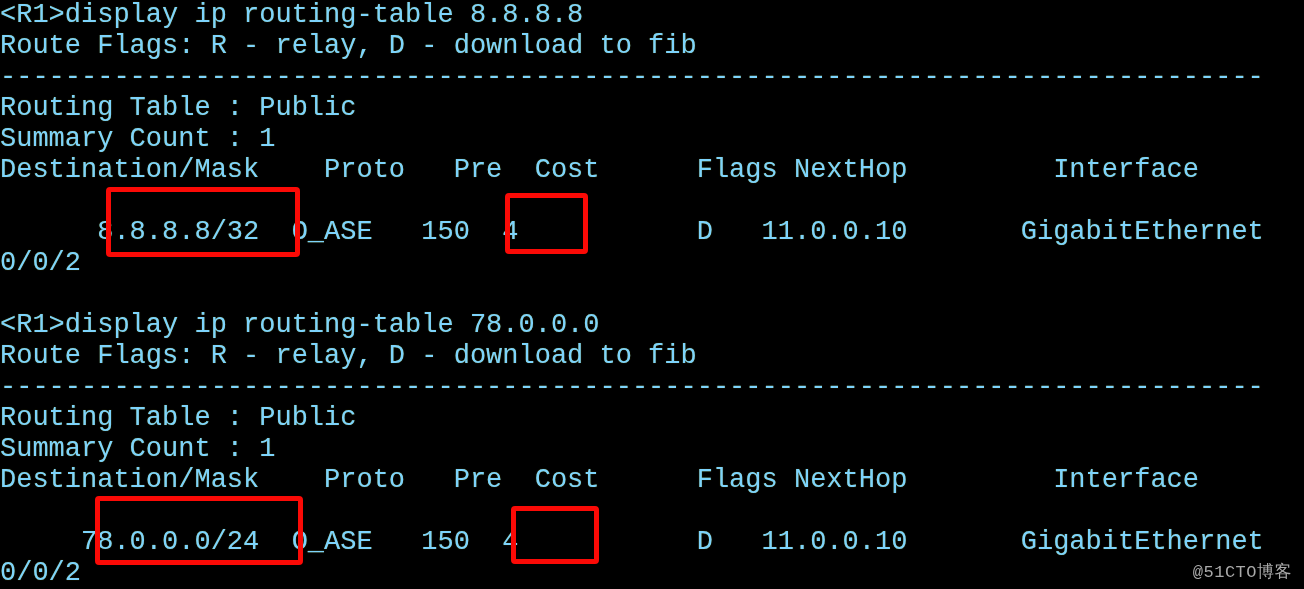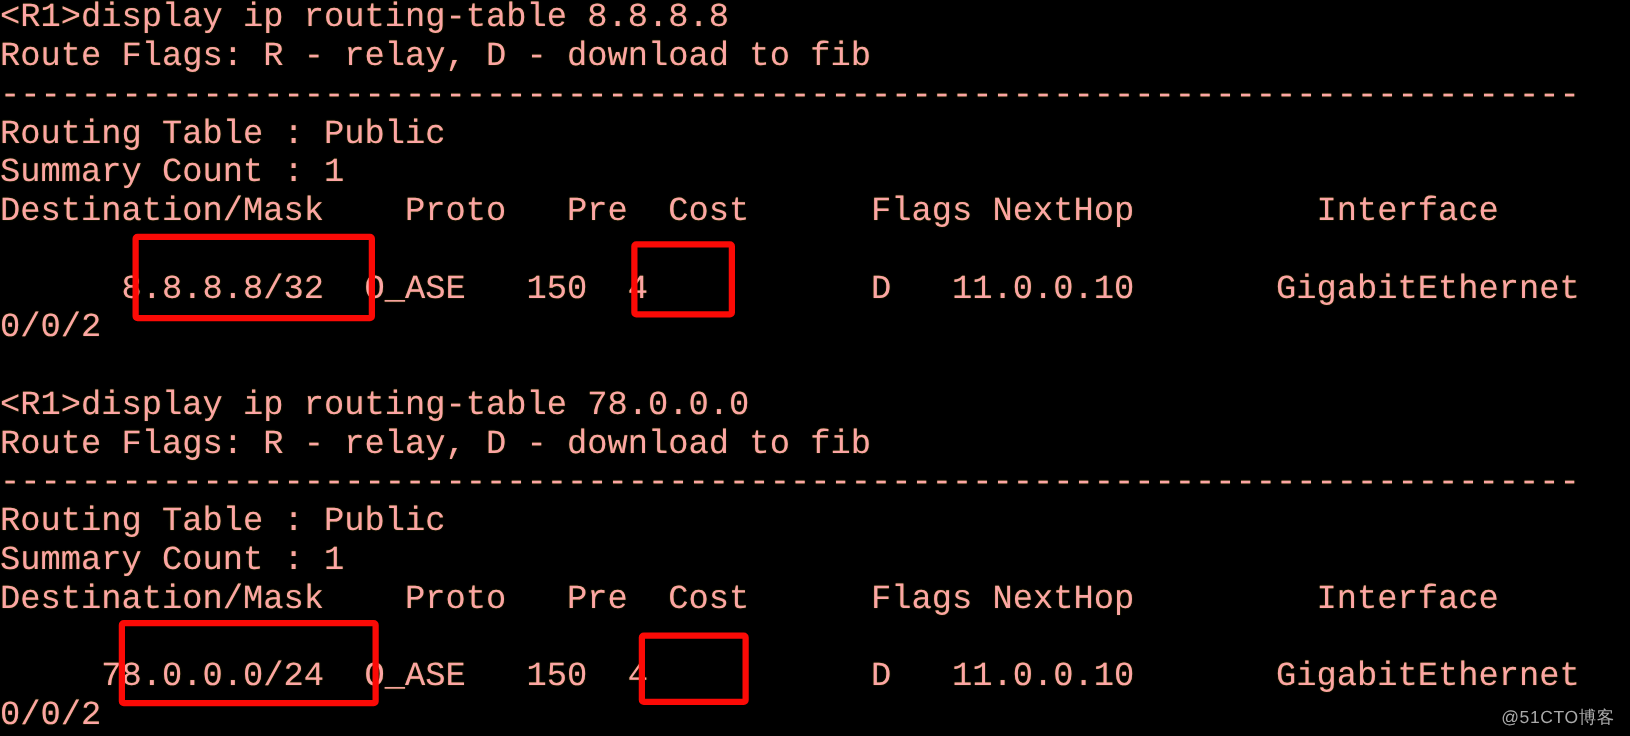--- a/index.html
+++ b/index.html
@@ -19,21 +19,21 @@
     height: 589px;
     background: #000000;
   }
   .console-text {
     position: absolute;
     left: 0;
     top: 0;
     width: 1304px;
     margin: 0;
     padding: 0;
-    color: #fca5a5;
+    color: #7dd3fc;
     font-family: "Liberation Mono", "DejaVu Sans Mono", monospace;
     font-size: 27px;
     line-height: 31px;
     letter-spacing: 0px;
     white-space: pre;
     font-weight: 400;
     text-shadow: 0 0 1px rgba(190,190,0,0.55);
   }
   .line {
     display: block;
@@ -52,22 +52,22 @@
   #box-dest-1 { left: 106px; top: 187px; width: 194px; height: 70px; }
   #box-cost-1 { left: 505px; top: 193px; width: 83px; height: 61px; }
   #box-dest-2 { left: 95px;  top: 496px; width: 208px; height: 69px; }
   #box-cost-2 { left: 511px; top: 506px; width: 88px; height: 58px; }
 
   #watermark {
     position: absolute;
     right: 12px;
     bottom: 6px;
     color: #b9b9b9;
-    font-family: Liberation Sans, sans-serif;
-    font-size: 14px;
+    font-family: Liberation Mono, monospace;
+    font-size: 17px;
     line-height: 20px;
     letter-spacing: 0.5px;
     white-space: pre;
     opacity: 0.92;
   }
 </style>
 </head>
 <body>
 
 <div id="terminal">

